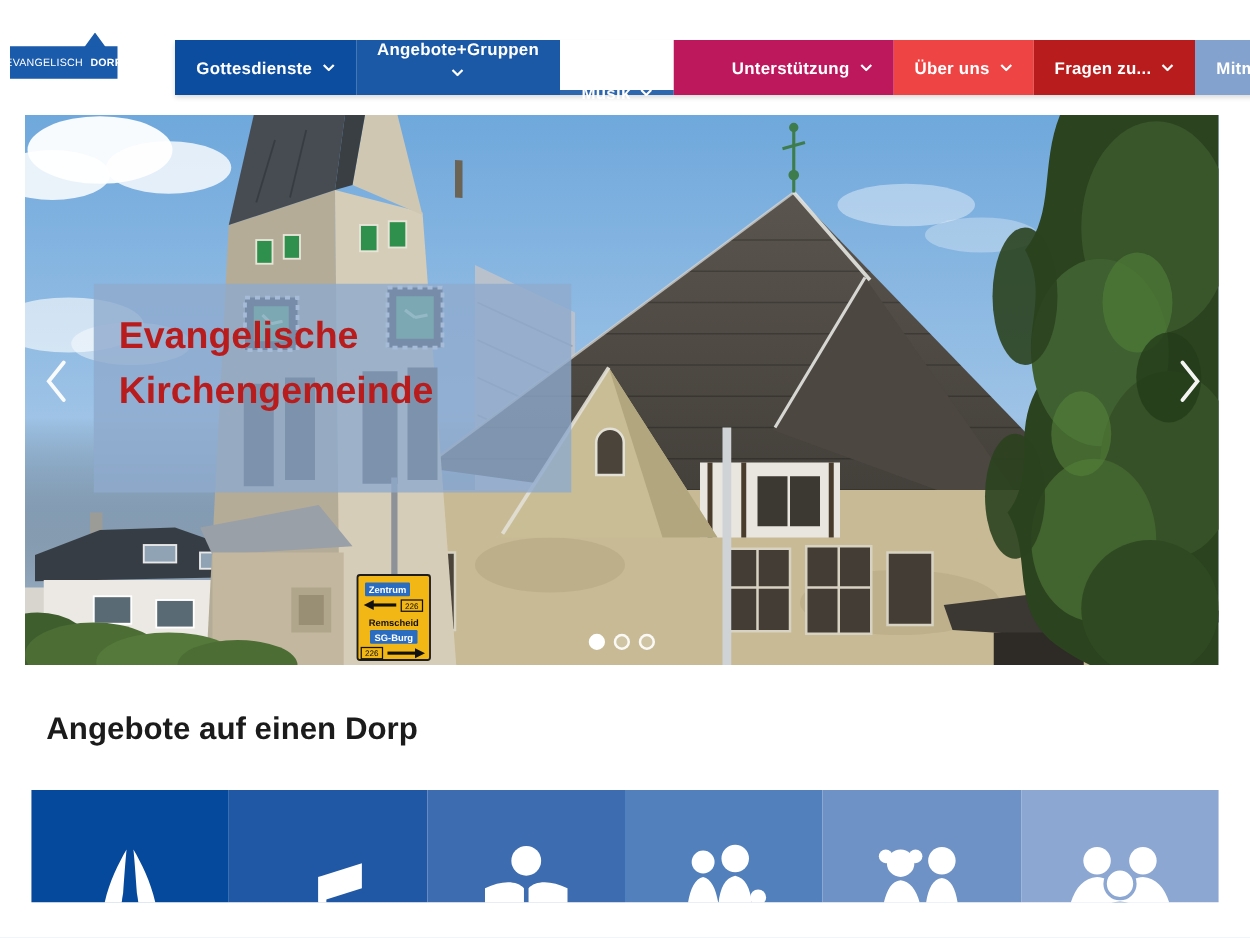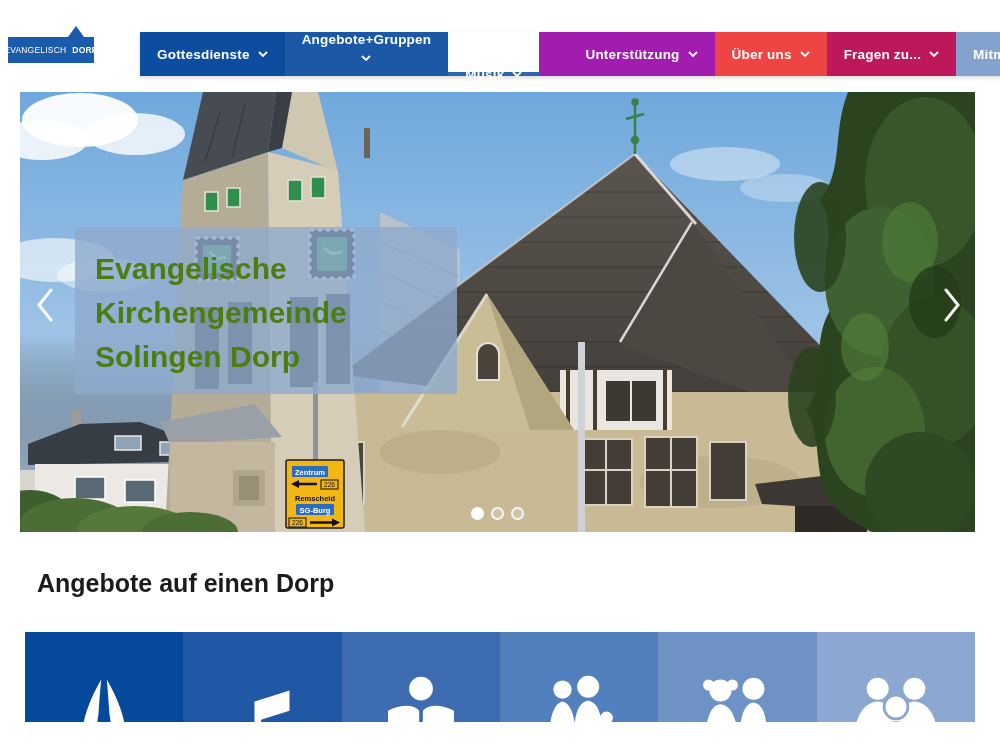--- a/index.html
+++ b/index.html
@@ -17,21 +17,21 @@
   .logo-box .b2 { font-weight:700; }
   .nav { position:absolute; left:140px; top:32px; height:44px; display:flex;
     box-shadow:0 2px 4px rgba(0,0,0,.15); }
   .nav-item { display:flex; align-items:center; gap:8px; padding:0 17px; color:#fff;
     font-size:13.5px; font-weight:700; letter-spacing:.2px; white-space:nowrap; cursor:pointer;text-align:center; }
 
   
   .hero { position:relative; margin-left:20px; width:955px; height:440px; overflow:hidden; }
   .hero svg.scene { display:block; width:955px; height:440px; }
   .hero-overlay { position:absolute; left:55px; top:135px; width:382px; height:167px;
-    background:rgba(142,170,205,.80); color:#4d7c0f; padding:20px 10px 0 20px;
+    background:rgba(142,170,205,.80); color:#b91c1c; padding:20px 10px 0 20px;
     font-size:30px; font-weight:700; line-height:44px; }
   .carousel-arrow { position:absolute; top:193px; width:26px; height:40px; display:flex;
     align-items:center; justify-content:center; cursor:pointer; opacity:.95; }
   .carousel-arrow.prev { left:12px; }
   .carousel-arrow.next { right:10px; }
   .dots { position:absolute; left:0; right:0; bottom:12px; display:flex; gap:7px;
     justify-content:center; }
   .dot { width:13px; height:13px; border-radius:50%; border:2px solid rgba(255,255,255,.9);
     background:rgba(255,255,255,.15); cursor:pointer; }
   .dot.active { background:#fff; border-color:#fff; }
@@ -66,33 +66,33 @@
       <svg width="10" height="6">
           <polyline points="1,1 5,5 9,1" stroke="#fff" stroke-width="1.8" fill="none"></polyline>
         </svg>
     </div>
     <div class="nav-item" style="background-color: rgb(46, 103, 174); margin-top: 40px;">
       <span>Musik</span>
       <svg width="10" height="6">
           <polyline points="1,1 5,5 9,1" stroke="#fff" stroke-width="1.8" fill="none"></polyline>
         </svg>
     </div>
-    <div class="nav-item" style="background-color: #a21caf; padding-left: 46px;">
+    <div class="nav-item" style="background-color: #be185d; padding-left: 46px;">
       <span>Unterstützung</span>
       <svg width="10" height="6">
           <polyline points="1,1 5,5 9,1" stroke="#fff" stroke-width="1.8" fill="none"></polyline>
         </svg>
     </div>
     <div class="nav-item" style="background-color: #ef4444;">
       <span>Über uns</span>
       <svg width="10" height="6">
           <polyline points="1,1 5,5 9,1" stroke="#fff" stroke-width="1.8" fill="none"></polyline>
         </svg>
     </div>
-    <div class="nav-item" style="background-color: #be185d;">
+    <div class="nav-item" style="background-color: #b91c1c;">
       <span>Fragen zu...</span>
       <svg width="10" height="6">
           <polyline points="1,1 5,5 9,1" stroke="#fff" stroke-width="1.8" fill="none"></polyline>
         </svg>
     </div>
     <div class="nav-item" style="background-color: rgb(131, 162, 206);">
       <span>Mitmachen</span>
 
     </div>
   </nav>
@@ -303,21 +303,20 @@
       <ellipse cx="845" cy="255" rx="24" ry="34" fill="#55823a" opacity=".6"></ellipse>
       <ellipse cx="915" cy="210" rx="26" ry="36" fill="#243c1a" opacity=".8"></ellipse>
       <ellipse cx="800" cy="145" rx="26" ry="55" fill="#2b431f" opacity=".9"></ellipse>
       <ellipse cx="792" cy="305" rx="24" ry="50" fill="#2b431f" opacity=".9"></ellipse>
     </g>
   </svg>
 
   <div class="hero-overlay">
     <div>Evangelische</div>
     <div>Kirchengemeinde</div>
-    <div>Solingen Dorp</div>
   </div>
 
   <div class="carousel-arrow prev">
     <svg width="18" height="34">
       <polyline points="15,2 3,17 15,32" stroke="#fff" stroke-width="3" fill="none" stroke-linecap="round"></polyline>
     </svg>
   </div>
   <div class="carousel-arrow next">
     <svg width="18" height="34">
       <polyline points="3,2 15,17 3,32" stroke="#fff" stroke-width="3" fill="none" stroke-linecap="round"></polyline>

